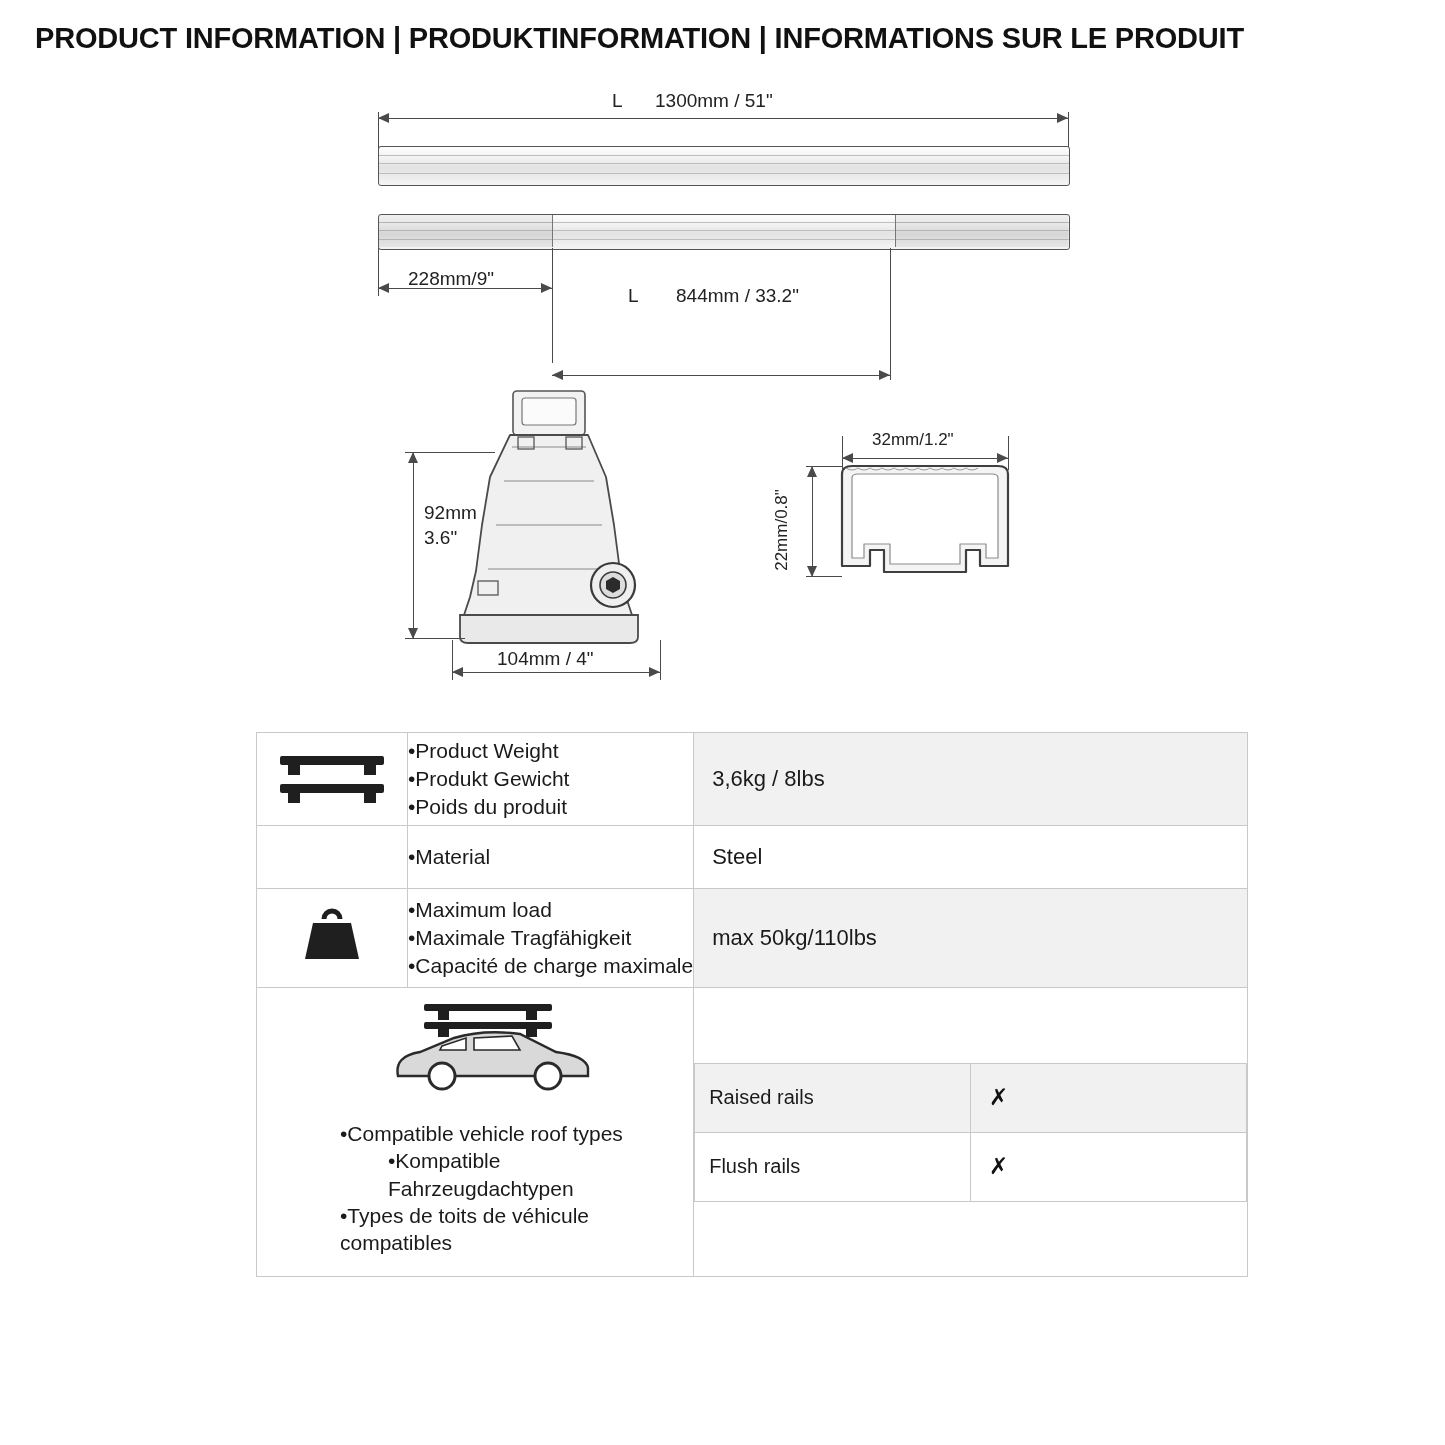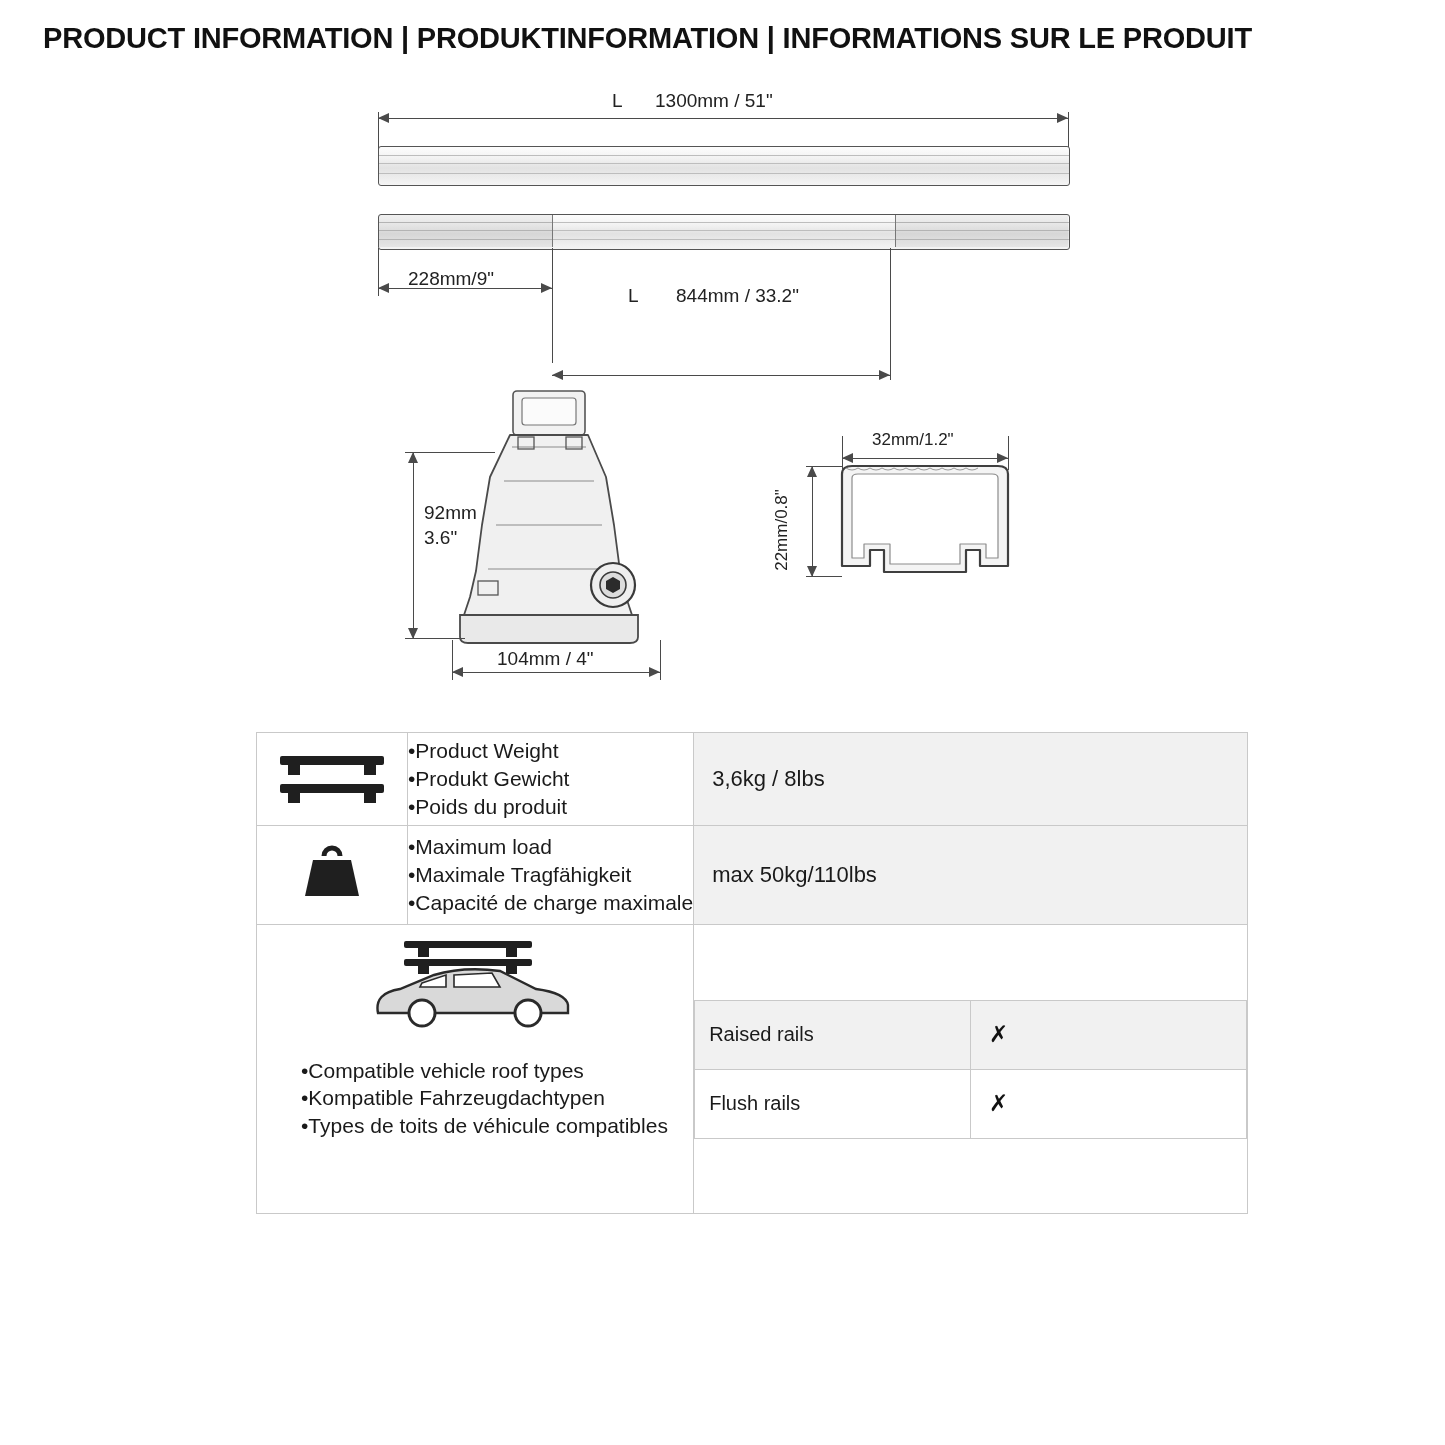--- a/index.html
+++ b/index.html
@@ -13,21 +13,20 @@
   }
   .page{position:absolute;inset:0;}
 
   
   .title{
     position:absolute;left:0;top:22px;width:1279px;
     text-align:center;
     font-size:29px;font-weight:bold;letter-spacing:-0.2px;
     color:#111;
     white-space:nowrap;
-    margin-left:8px;
   }
 
   
   .lbl{position:absolute;font-size:19px;color:#222;white-space:nowrap;}
   .lbl.sm{font-size:17px;}
   .line{position:absolute;background:#4a4a4a;}
   .hline{height:1px;}
   .vline{width:1px;}
 
   
@@ -208,20 +207,31 @@
           <span class="b">•Product Weight</span>
           <span class="b">•Produkt Gewicht</span>
           <span class="b">•Poids du produit</span>
         </div>
       </td>
       <td class="c-value shaded">
         <div class="val">3,6kg / 8lbs</div>
       </td>
     </tr>
 
+    <tr>
+      <td class="c-icon" style="height:62px;"></td>
+      <td class="c-label cell-pad">
+        <div class="bullets">
+              <span class="b">•Material</span>
+            </div>
+      </td>
+      <td class="c-value">
+        <div class="val">Steel</div>
+      </td>
+    </tr>
 
     <tr>
       <td class="c-icon" style="height:98px;">
         <svg width="70" height="62" viewBox="0 0 70 62">
           <path d="M27 14 a8 8 0 0 1 16 0" fill="none" stroke="#1f1f1f" stroke-width="5"></path>
           <path d="M16 18 L54 18 L62 54 L8 54 Z" fill="#1f1f1f"></path>
         </svg>
       </td>
       <td class="c-label cell-pad">
         <div class="bullets">
@@ -230,40 +240,40 @@
           <span class="b">•Capacité de charge maximale</span>
         </div>
       </td>
       <td class="c-value shaded">
         <div class="val">max 50kg/110lbs</div>
       </td>
     </tr>
 
 
     <tr>
-      <td colspan="2" style="height:288px;vertical-align:top;">
+      <td colspan="2" style="height:288px;vertical-align:top;padding-left:39px;">
         <div style="position:relative;height:100%;">
           <div style="text-align:center;padding-top:10px;">
             <svg width="230" height="95" viewBox="0 0 230 95">
               <rect x="44" y="6" width="128" height="7" rx="2" fill="#1f1f1f"></rect>
               <rect x="58" y="13" width="11" height="9" fill="#1f1f1f"></rect>
               <rect x="146" y="13" width="11" height="9" fill="#1f1f1f"></rect>
               <rect x="44" y="24" width="128" height="7" rx="2" fill="#1f1f1f"></rect>
               <rect x="58" y="31" width="11" height="8" fill="#1f1f1f"></rect>
               <rect x="146" y="31" width="11" height="8" fill="#1f1f1f"></rect>
               <path d="M18 78 Q14 58 40 54 L74 40 Q104 31 140 36 L176 54 Q206 58 208 70 L208 78 Z" fill="#d9d9d9" stroke="#2a2a2a" stroke-width="2.4"></path>
               <path d="M62 48 L86 40 L86 52 L60 52 Z" fill="#ffffff" stroke="#2a2a2a" stroke-width="1.6"></path>
               <path d="M94 40 L132 38 L140 52 L94 52 Z" fill="#ffffff" stroke="#2a2a2a" stroke-width="1.6"></path>
               <circle cx="62" cy="78" r="13" fill="#ffffff" stroke="#2a2a2a" stroke-width="3"></circle>
               <circle cx="168" cy="78" r="13" fill="#ffffff" stroke="#2a2a2a" stroke-width="3"></circle>
             </svg>
           </div>
           <div class="rooftypes" style="margin-top:22px;">
             <span class="b" style="display:block;">•Compatible vehicle roof types</span>
-            <span class="b" style="display:block;">•Kompatible Fahrzeugdachtypen</span>
+            <span class="b" style="display:block;margin-left:48px;">•Kompatible Fahrzeugdachtypen</span>
             <span class="b" style="display:block;">•Types de toits de véhicule compatibles</span>
           </div>
         </div>
       </td>
       <td style="padding:0;">
         <table style="width:100%;border-collapse:collapse;">
           <tbody>
                 <tr class="sub-row shaded">
             <td style="width:50%;">
               <div class="sub-label">Raised rails</div>

